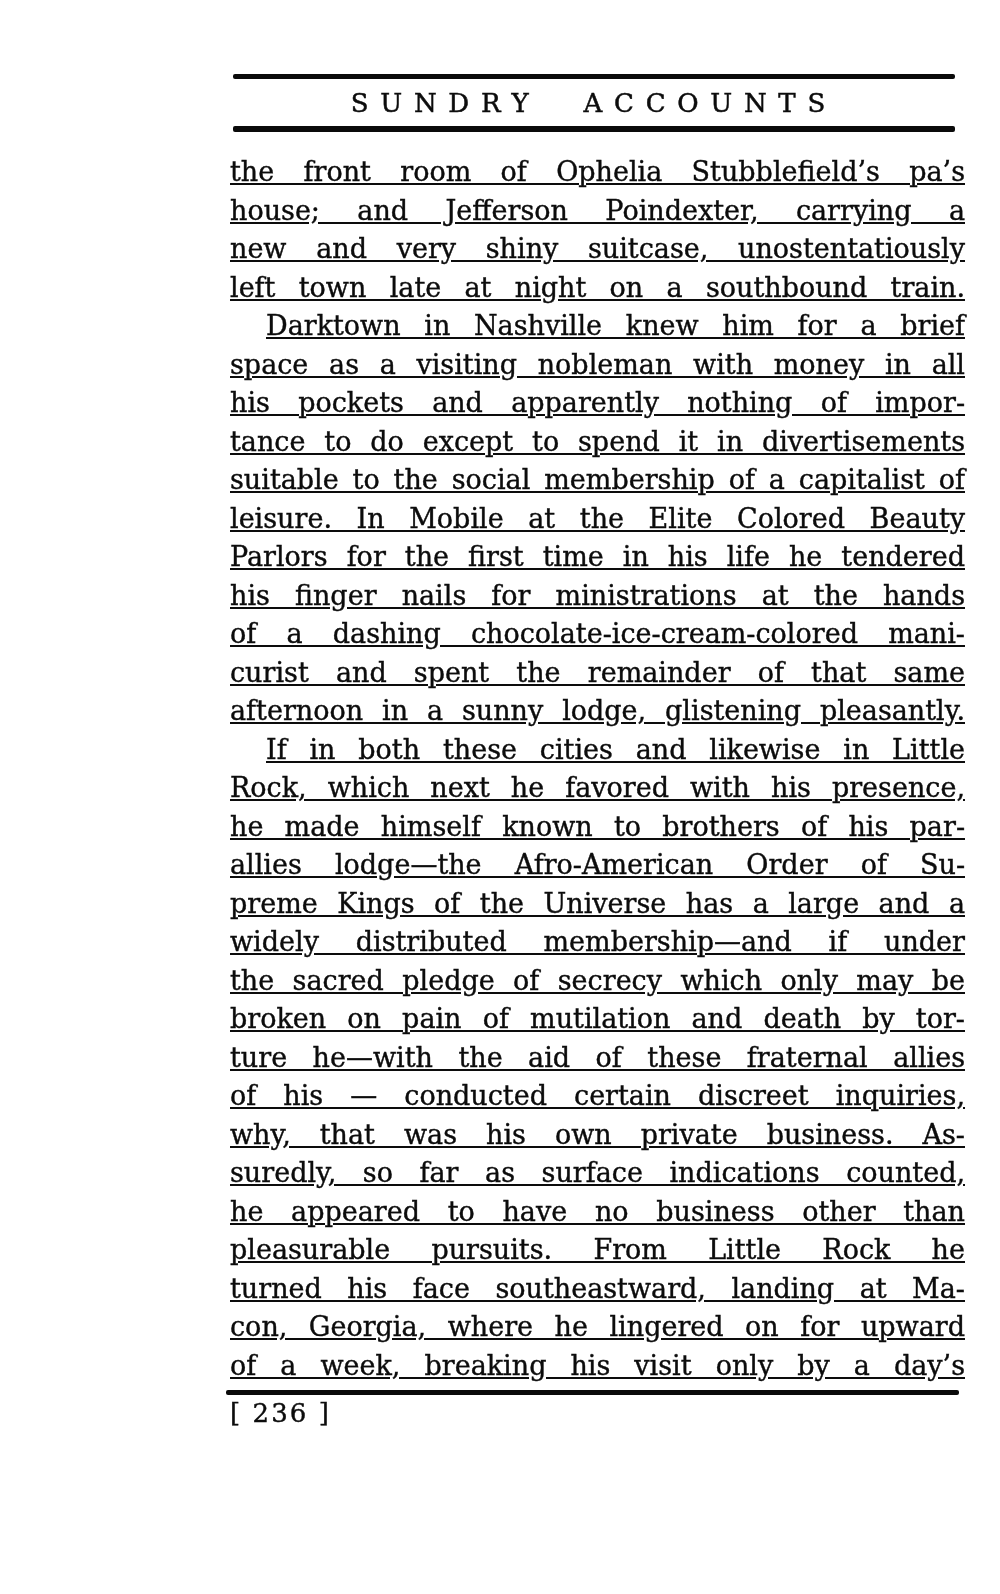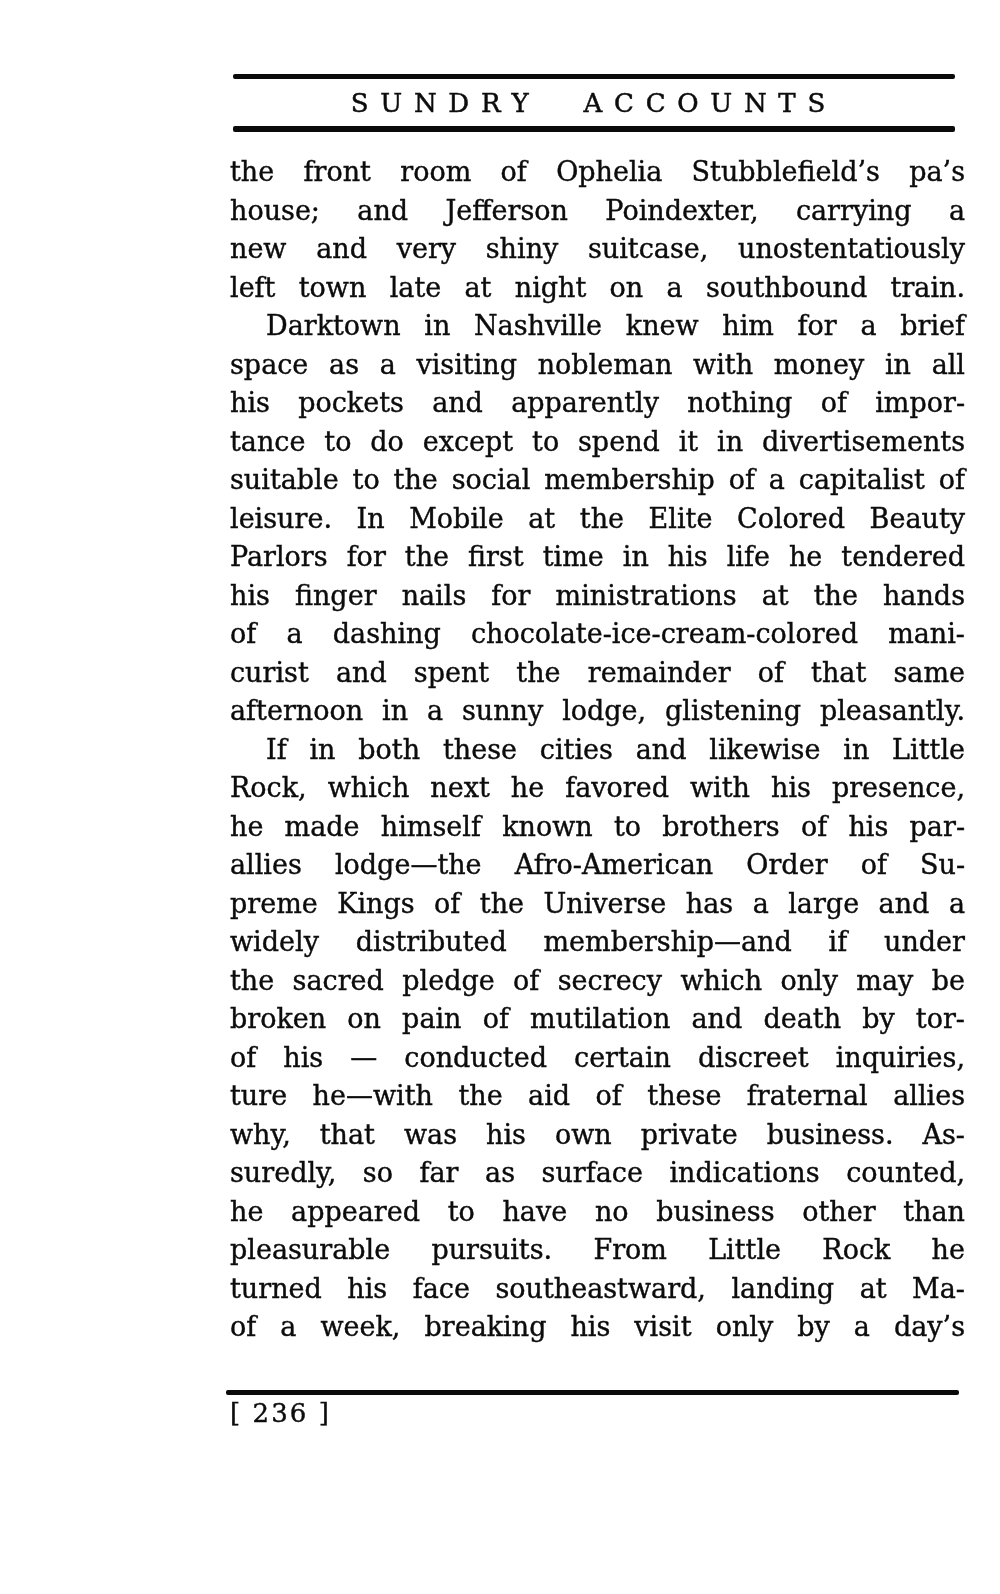--- a/index.html
+++ b/index.html
@@ -51,20 +51,21 @@
     left: 230px; top: 153px; width: 735px;
     font-size: 27px;
     line-height: 38.5px;
     -webkit-text-stroke: 0.4px #0c0c0c;
   }
   .line {
     text-align: justify;
     text-align-last: justify;
     text-justify: inter-word;
     white-space: normal;
+    text-decoration: underline;
   }
   .line.indent {
     text-indent: 36px;
   }
   .page-number {
     position: absolute;
     left: 230px; top: 1398px; width: 735px;
     text-align: left;
     font-size: 26px;
     letter-spacing: 0.08em;
@@ -99,27 +100,28 @@
       <div class="line">curist and spent the remainder of that same</div>
       <div class="line">afternoon in a sunny lodge, glistening pleasantly.</div>
       <div class="line indent">If in both these cities and likewise in Little</div>
       <div class="line">Rock, which next he favored with his presence,</div>
       <div class="line">he made himself known to brothers of his par-</div>
       <div class="line">allies lodge—the Afro-American Order of Su-</div>
       <div class="line">preme Kings of the Universe has a large and a</div>
       <div class="line">widely distributed membership—and if under</div>
       <div class="line">the sacred pledge of secrecy which only may be</div>
       <div class="line">broken on pain of mutilation and death by tor-</div>
+      <div class="line">ture he—with the aid of these fraternal allies</div>
       <div class="line">of his — conducted certain discreet inquiries,</div>
-      <div class="line">ture he—with the aid of these fraternal allies</div>
       <div class="line">why, that was his own private business. As-</div>
       <div class="line">suredly, so far as surface indications counted,</div>
       <div class="line">he appeared to have no business other than</div>
       <div class="line">pleasurable pursuits. From Little Rock he</div>
       <div class="line">turned his face southeastward, landing at Ma-</div>
+      <div class="line">con, Georgia, where he lingered on for upward</div>
       <div class="line">of a week, breaking his visit only by a day’s</div>
     </div>
 
   <div class="rule rule-footer"></div>
 
   <div class="page-number">[ 236 ]</div>
 
 </div>
 
 </body></html>

